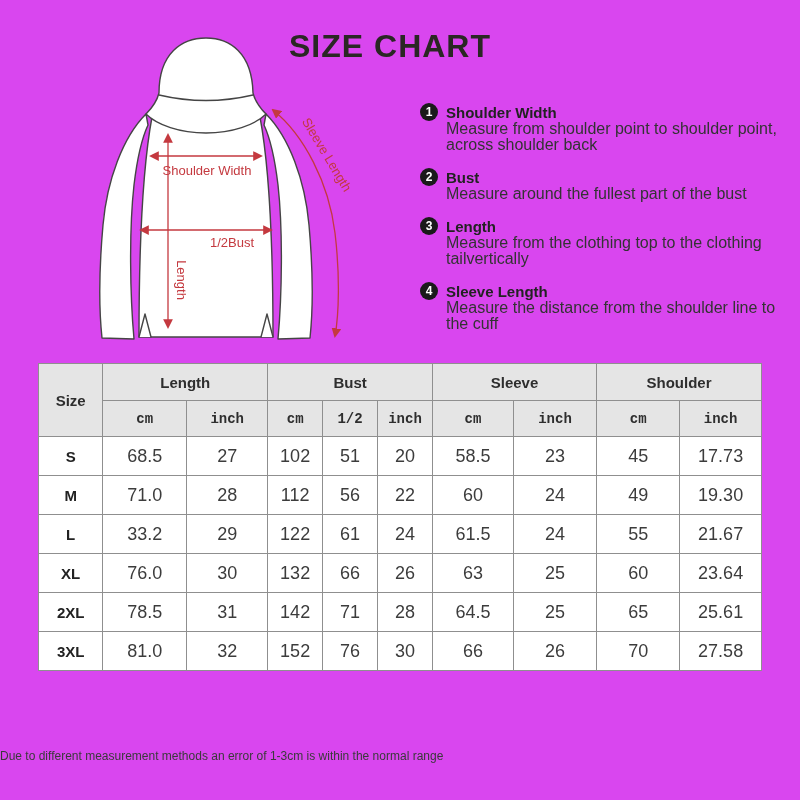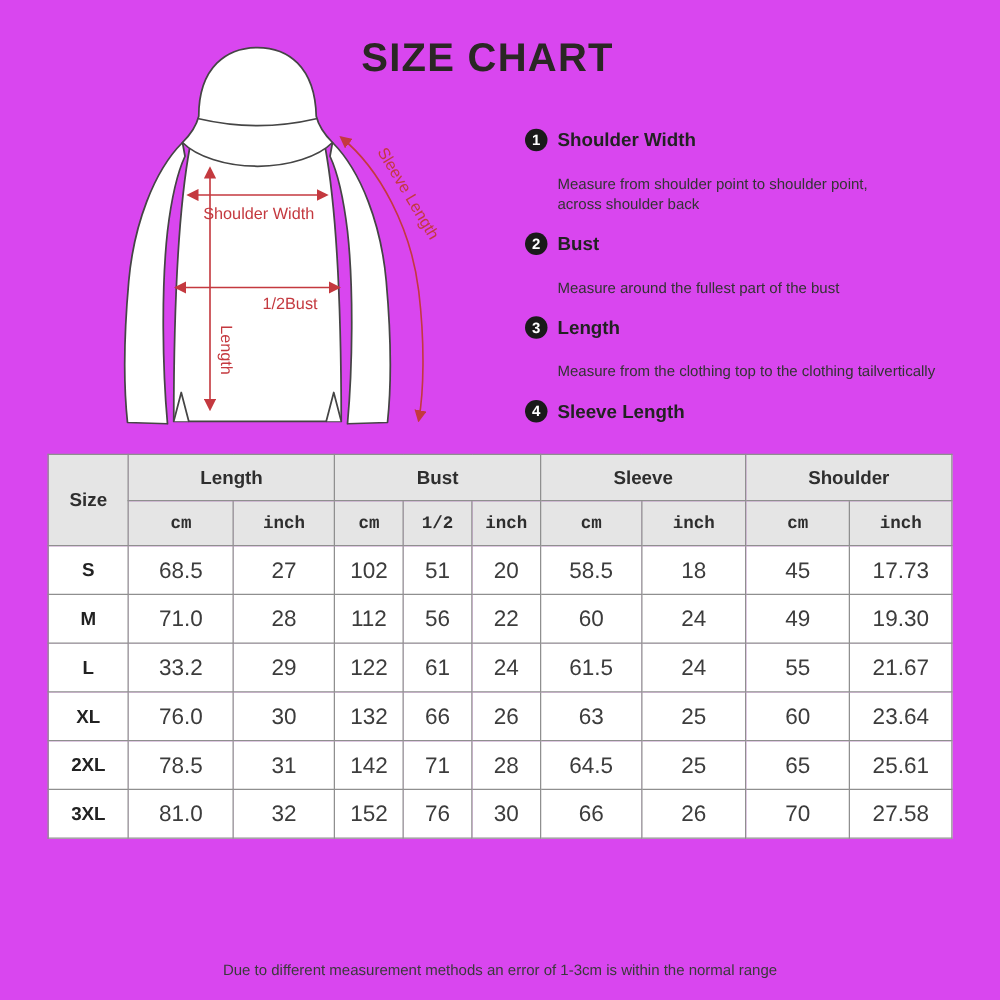--- a/index.html
+++ b/index.html
@@ -26,41 +26,41 @@
   .redtext{fill:var(--red);font-family:"Liberation Sans", sans-serif;font-size:13px;}
   
   .instructions{position:absolute;left:420px;top:103px;width:372px;}
   .instr-item{margin-bottom:15px;}
   .instr-head{display:flex;align-items:center;gap:8px;}
   .num-badge{
     width:18px;height:18px;border-radius:50%;background:#1a1a1a;color:#fff;
     font-size:12px;font-weight:bold;display:flex;align-items:center;justify-content:center;flex:0 0 18px;
   }
   .instr-title{font-size:15px;font-weight:bold;color:#222;}
-  .instr-desc{margin-left:26px;margin-top:18px;font-size:12px;line-height:16px;color:#333;}
+  .instr-desc{margin-left:26px;margin-top:0;font-size:16px;line-height:16px;color:#333;}
   
   .size-table{
     position:absolute;left:38px;top:363px;width:724px;
     border-collapse:collapse;table-layout:fixed;
   }
   .size-table th,.size-table td{
     border:1px solid var(--tbl-border);text-align:center;vertical-align:middle;
     font-family:"Liberation Sans", sans-serif;
   }
   .size-table thead th{background:var(--tbl-head-bg);font-weight:bold;color:#2e2e2e;}
   .size-table thead tr.group-row th{height:37px;font-size:15px;}
   .size-table thead tr.unit-row th{height:36px;font-size:14px;font-family:Liberation Mono, monospace;}
   .size-table thead th.size-head{font-size:15px;}
   .size-table tbody tr{height:39px;background:#fff;}
   .size-table tbody td{font-size:18px;color:var(--body-text);}
   .size-table tbody td.size-cell{font-weight:bold;color:#222;font-size:15px;}
   
   .footnote{
-    position:absolute;top:746px;left:0;width:800px;text-align:center;
-    font-size:12px;color:#3a3a3a;line-height:20px;margin-top:20px;
+    position:absolute;top:746px;left:0;width:800px;text-align:left;
+    font-size:12px;color:#3a3a3a;line-height:20px;
   }
 </style>
 </head>
 <body>
 
 <div class="page">
 
   <div class="page-title">SIZE CHART</div>
 
   <div class="diagram-wrap">
@@ -111,20 +111,21 @@
           <span class="num-badge">3</span>
           <span class="instr-title">Length</span>
         </div>
         <div class="instr-desc">Measure from the clothing top to the clothing tailvertically</div>
       </div>
       <div class="instr-item">
         <div class="instr-head">
           <span class="num-badge">4</span>
           <span class="instr-title">Sleeve Length</span>
         </div>
+        <div class="instr-desc">Measure the distance from the shoulder line to the cuff</div>
       </div>
     </div>
 
   <table class="size-table">
     <colgroup>
       <col style="width:8.9%">
         <col style="width:11.6%">
         <col style="width:11.2%">
       <col style="width:7.6%">
         <col style="width:7.6%">
@@ -156,21 +157,21 @@
     </thead>
     <tbody id="size-rows">
         <tr>
           <td class="size-cell">S</td>
           <td>68.5</td>
           <td>27</td>
           <td>102</td>
           <td>51</td>
           <td>20</td>
           <td>58.5</td>
-          <td>18</td>
+          <td>23</td>
           <td>45</td>
           <td>17.73</td>
         </tr>
         <tr>
           <td class="size-cell">M</td>
           <td>71.0</td>
           <td>28</td>
           <td>112</td>
           <td>56</td>
           <td>22</td>

